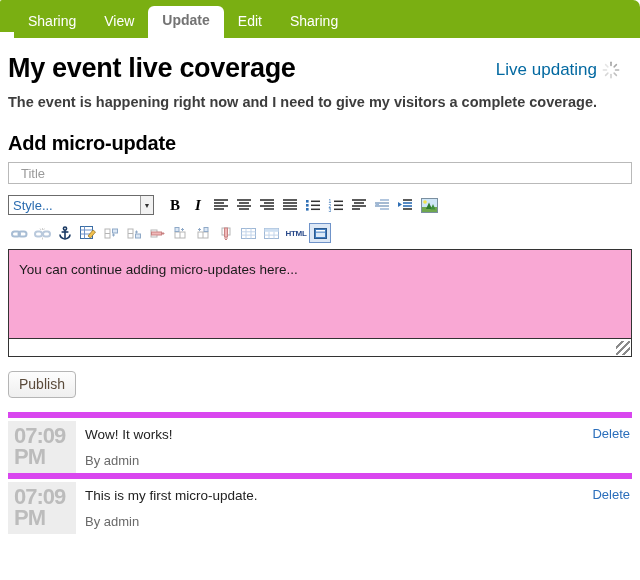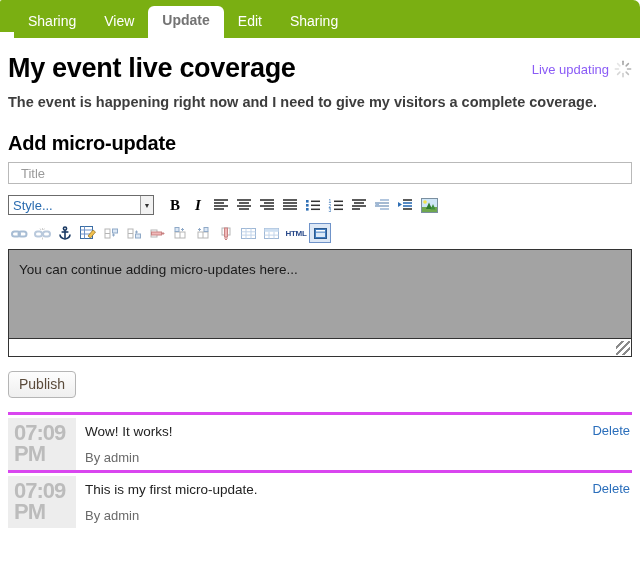--- a/index.html
+++ b/index.html
@@ -50,23 +50,23 @@
 
   .titlerow{ position:relative; }
   h1.page-title{
     font-size:27px;
     font-weight:bold;
     margin:14px 0 0 0;
     letter-spacing:-0.3px;
     line-height:32px;
   }
   .live-updating{
-    position:absolute; right:0; top:8px;
+    position:absolute; right:12px; top:8px;
     display:flex; align-items:center; gap:5px;
-    font-size:13px; color:#8b5cf6;
+    font-size:17px; color:#0369a1;
   }
   .spinner{ display:block; width:18px; height:18px; }
 
   .byline{
     font-size:11.5px; color:#4b5563; margin-top:9px;
   }
   .byline a{ color:#6b8299; text-decoration:underline; }
 
   .lead{
     font-size:14.5px; font-weight:bold; color:#3d3d3d;
@@ -115,21 +115,21 @@
   .tbtn.big{ width:24px; }
   .tbtn.boxed{ border:1px solid #6f93c9; background:#dde8f6; }
   .tbtn svg{ display:block; }
 
   
   .editor-area{
     position:relative;
     margin-top:6px;
     border:1px solid #333;
     height:108px;
-    background:#a3a3a3;
+    background:#f9a8d4;
   }
   .editor-text{
     padding:12px 10px; font-size:13.5px; color:#1a1a1a;
   }
   .editor-bottom{
     position:absolute; left:0; right:0; bottom:0; height:18px;
     border-top:1px solid #333;
     background:#fff;
   }
   .resize-grip{
@@ -150,21 +150,21 @@
     border:1px solid #b5b5b5; border-radius:4px;
     padding:4px 10px 5px 10px;
     cursor:pointer;
   }
 
   
   .updates{ margin-top:14px; }
   .update-item{
     position:relative;
     display:flex;
-    border-top:3px solid #d946ef;
+    border-top:6px solid #d946ef;
     padding-top:3px;
     min-height:56px;
   }
   .stamp{
     width:68px; flex:0 0 68px;
     background:#ededed;
     color:#bcbcbc;
     font-weight:bold;
     font-size:22px;
     line-height:21px;

